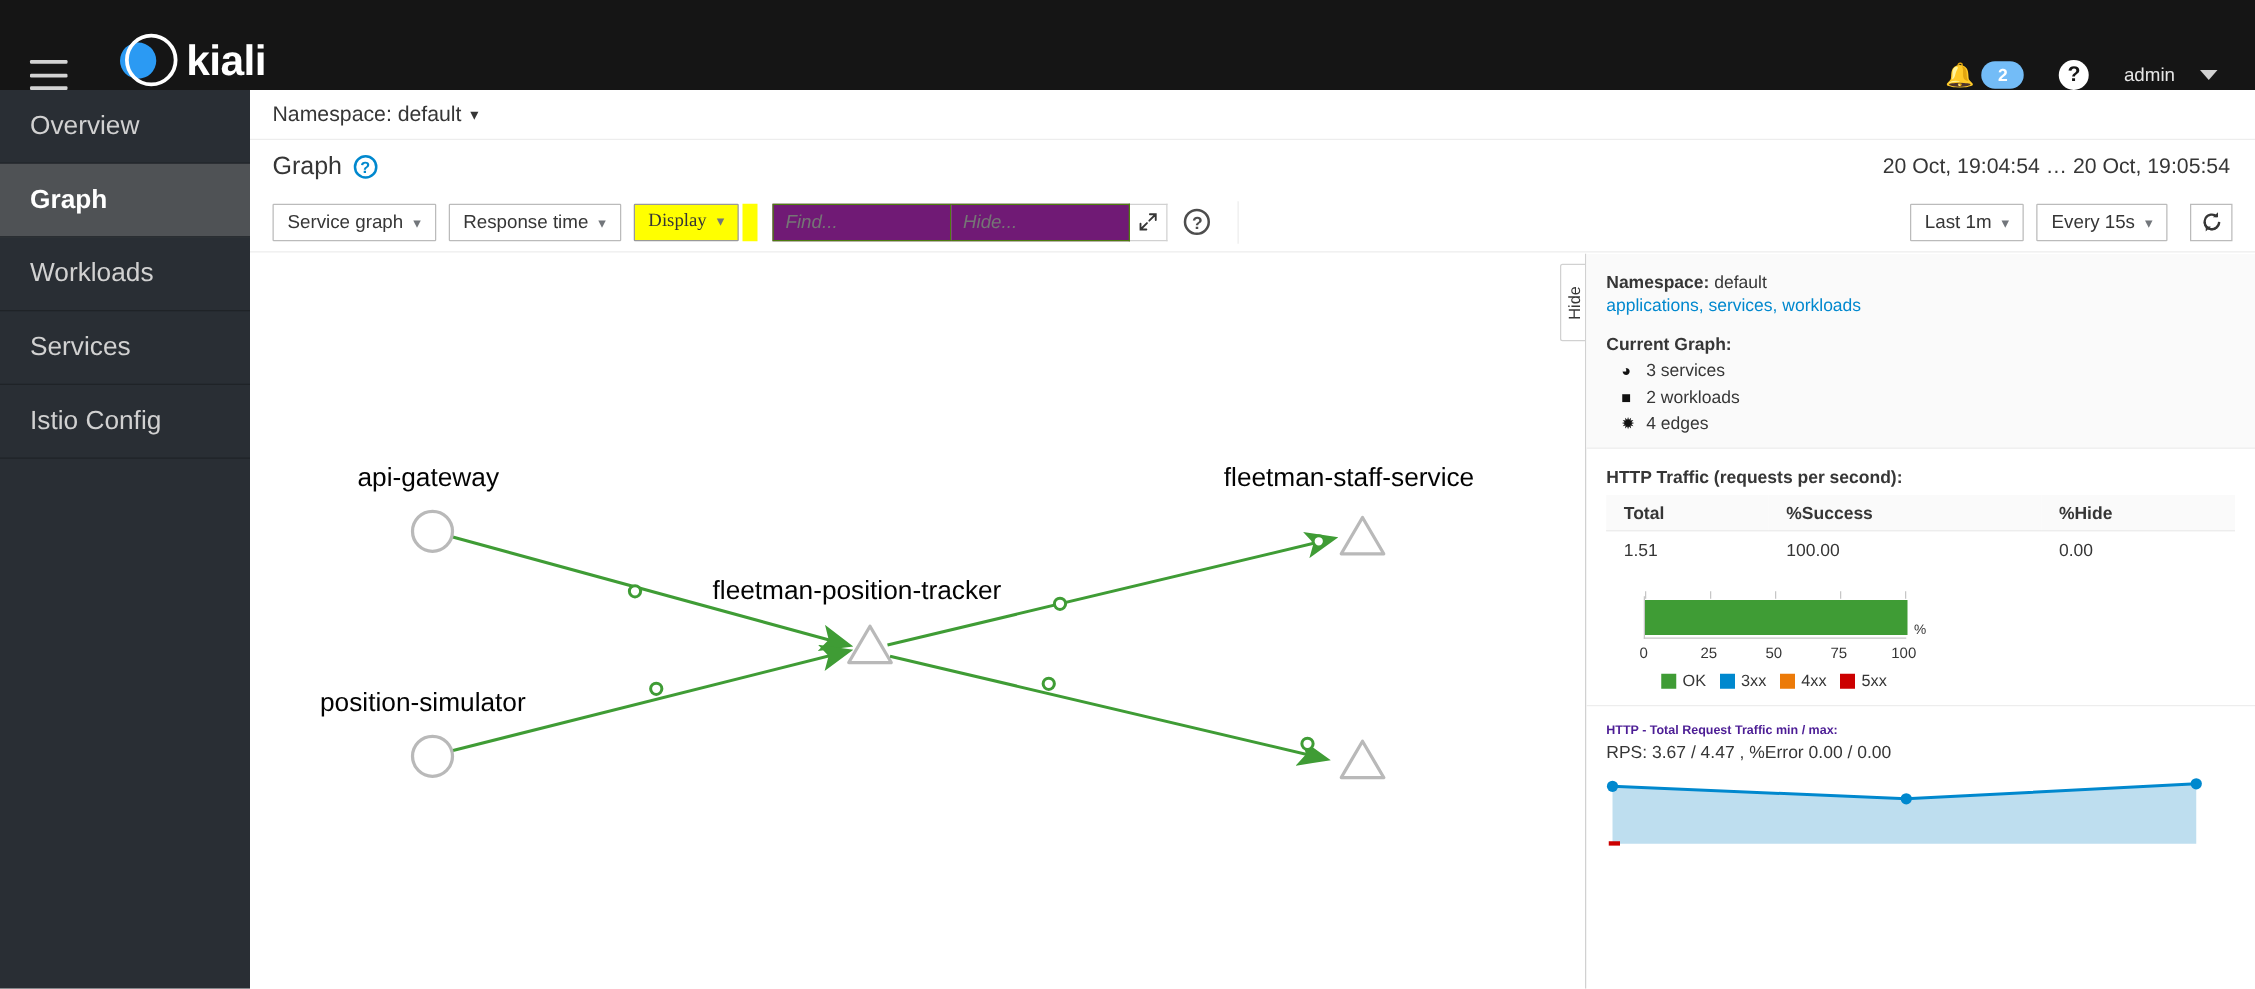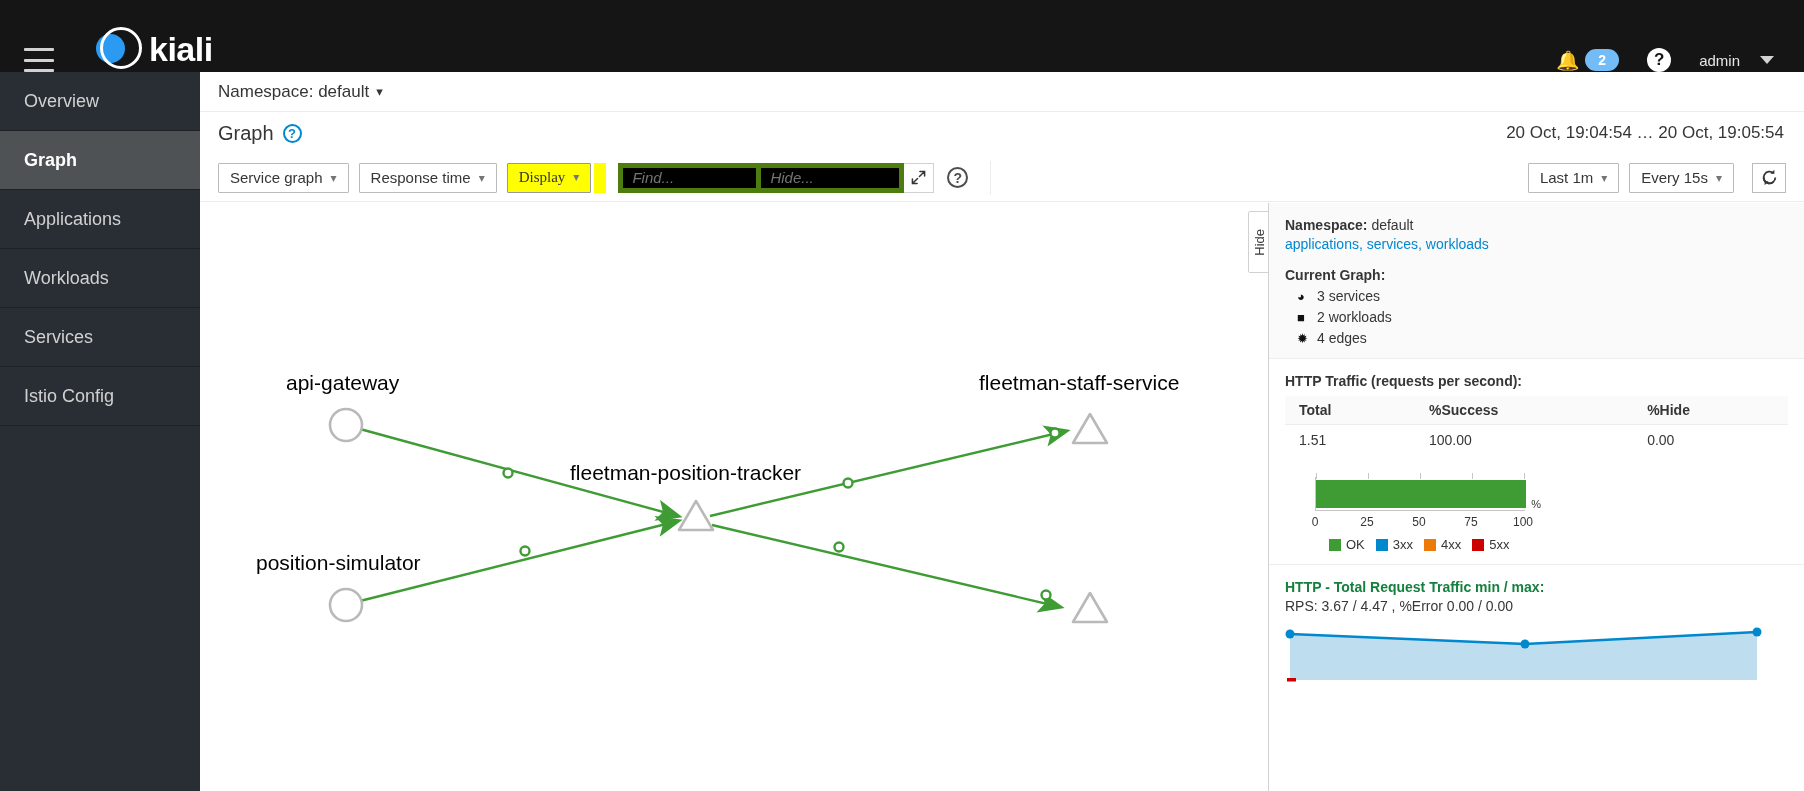--- a/index.html
+++ b/index.html
@@ -42,21 +42,21 @@
              border-right: 7px solid transparent; border-top: 8px solid #d2d2d2;
              margin-left: 20px; cursor: pointer; }
 
   
   .sidebar {
     position: absolute; top: 72px; left: 0; width: 200px; height: 719px;
     background: #292e34;
   }
   .nav-item {
     height: 59px; display: flex; align-items: center; padding-left: 24px;
-    color: #d1d1d1; font-size: 18px; border-bottom: 1px solid #1f2327; cursor: pointer;
+    color: #d1d1d1; font-size: 21px; border-bottom: 1px solid #1f2327; cursor: pointer;
   }
   .nav-item.active { background: #4f5255; color: #fff; font-weight: 600; }
 
   
   .content { position: absolute; top: 72px; left: 200px; width: 1604px; height: 719px; background: #fff; }
 
   .breadcrumb-bar {
     height: 40px; border-bottom: 1px solid #ededed; display: flex; align-items: center;
     padding-left: 18px; background: #fff;
   }
@@ -78,21 +78,21 @@
     height: 30px; border: 1px solid #bbb; background: #fff; color: #363636;
     font-size: 15px; font-family: inherit; display: inline-flex; align-items: center;
     padding: 0 11px; cursor: pointer; border-radius: 1px; white-space: nowrap;
   }
   .btn .chev { margin-left: 8px; font-size: 12px; color: #72767b; }
   .btn + .btn { margin-left: 10px; }
   .btn.highlight { background: #ffff00; border-color: #999; font-family: Liberation Serif, serif; }
   .hl-block { width: 12px; height: 30px; background: #ffff00; margin-left: 3px; }
   .input-group { display: flex; margin-left: 12px; }
   .tinput {
-    height: 30px; width: 143px; border: 5px solid #4d7c0f; background: #000000;
+    height: 30px; width: 143px; border: 1px solid #4d7c0f; background: #701a75;
     font-family: inherit; font-size: 15px; font-style: italic; color: #8b8d8f;
     padding: 0 9px; outline: none;
   }
   .tinput + .tinput { border-left: none; }
   .icon-btn {
     height: 30px; width: 30px; border: 1px solid #d1d1d1; border-left: none; background: #fff;
     display: flex; align-items: center; justify-content: center; cursor: pointer;
   }
   .tb-help { width: 21px; height: 21px; border-radius: 50%; border: 2px solid #4d4d4d;
              color: #4d4d4d; font-size: 14px; font-weight: 700; display: flex;
@@ -146,21 +146,21 @@
                border-bottom: 1px solid #c6c6c6; }
   .bar-fill { position: absolute; left: 0; top: 3px; height: 28px; background: #3f9c35; }
   .tick { position: absolute; top: -4px; width: 1px; height: 6px; background: #c6c6c6; }
   .pct-lbl { position: absolute; right: -16px; bottom: 0px; font-size: 11px; color: #363636; }
   .axis-lbls { position: relative; height: 18px; margin-top: 4px; }
   .axis-lbls span { position: absolute; font-size: 12px; color: #363636; transform: translateX(-50%); }
   .legend { display: flex; gap: 11px; margin-top: 4px; padding-left: 14px; }
   .leg { display: flex; align-items: center; font-size: 13px; color: #363636; gap: 5px; }
   .swatch { width: 12px; height: 12px; display: inline-block; }
 
-  .spark-title { font-size: 14px; font-weight: 700; color: #15803d; }
+  .spark-title { font-size: 10px; font-weight: 700; color: #4c1d95; }
   .spark-sub { font-size: 14px; color: #363636; margin-top: 3px; }
 </style>
 </head>
 <body>
 
 <div class="app">
 
   <div class="masthead">
     <div class="burger">
       <span></span>
@@ -184,23 +184,20 @@
       <div class="caret-d"></div>
     </div>
   </div>
 
   <div class="sidebar">
     <div class="nav-item">
       <span>Overview</span>
     </div>
     <div class="nav-item active">
       <span>Graph</span>
-    </div>
-    <div class="nav-item">
-      <span>Applications</span>
     </div>
     <div class="nav-item">
       <span>Workloads</span>
     </div>
     <div class="nav-item">
       <span>Services</span>
     </div>
     <div class="nav-item">
       <span>Istio Config</span>
     </div>

